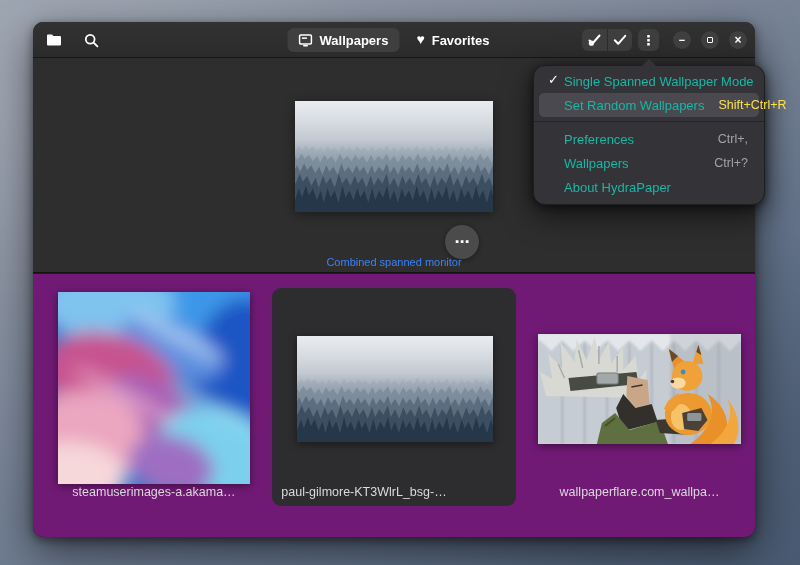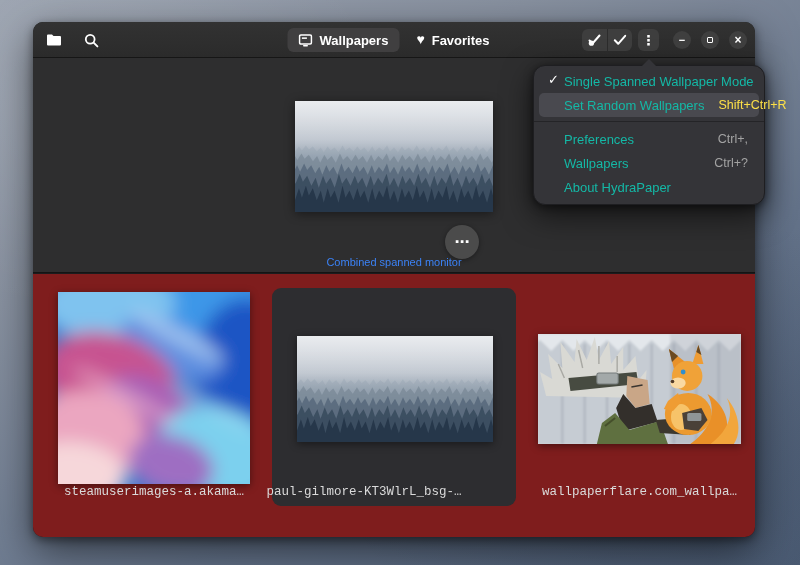--- a/index.html
+++ b/index.html
@@ -75,23 +75,22 @@
     display:flex; align-items:center; justify-content:center;
     color:#fff; font-size:15px; font-weight:700; cursor:pointer;
   }
   .monitor-caption {
     position:absolute; left:0; right:0; top:198px; text-align:center;
     color:#3b82f6; font-size:11px;
   }
 
   
   .wallpapers {
-    position:absolute; top:252px; left:0; right:0; bottom:0; background:#7f1d1d;
+    position:absolute; top:252px; left:0; right:0; bottom:0; background:#701a75;
     border-radius:0 0 10px 10px;
-    font-family:Liberation Mono, monospace;
   }
   .wp-card {
     position:absolute; left:239px; top:14px; width:244px; height:218px;
     background:#2d2d30; border-radius:9px; cursor:pointer;
   }
   .wp-thumb { position:absolute; box-shadow:0 2px 8px rgba(0,0,0,.45); cursor:pointer; }
   .wp-thumb.t1 { left:25px;  top:18px; width:192px; height:192px; }
   .wp-thumb.t2 { left:264px; top:62px; width:196px; height:106px; }
   .wp-thumb.t3 { left:505px; top:60px; width:203px; height:110px; }
   .wp-label {

